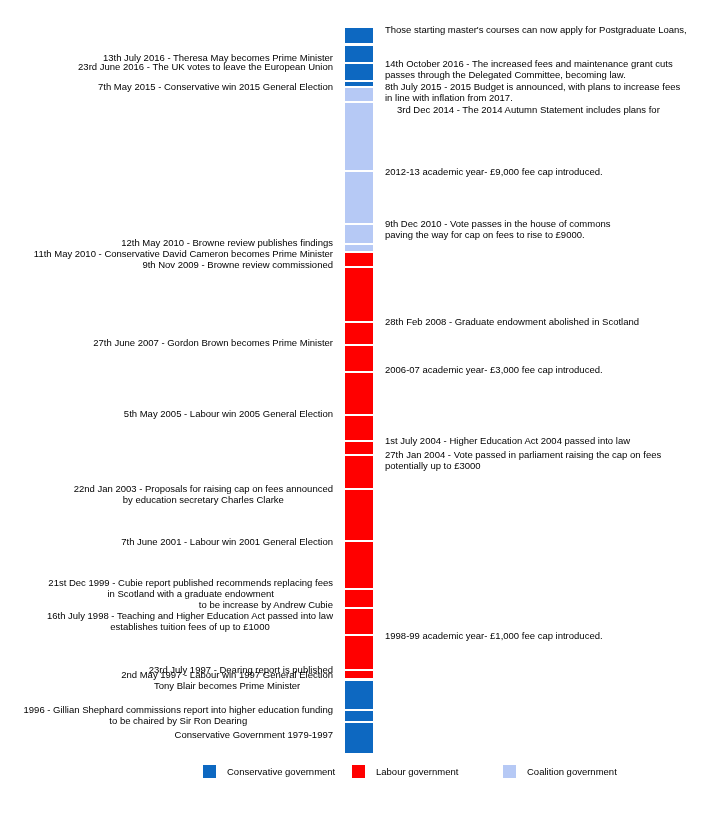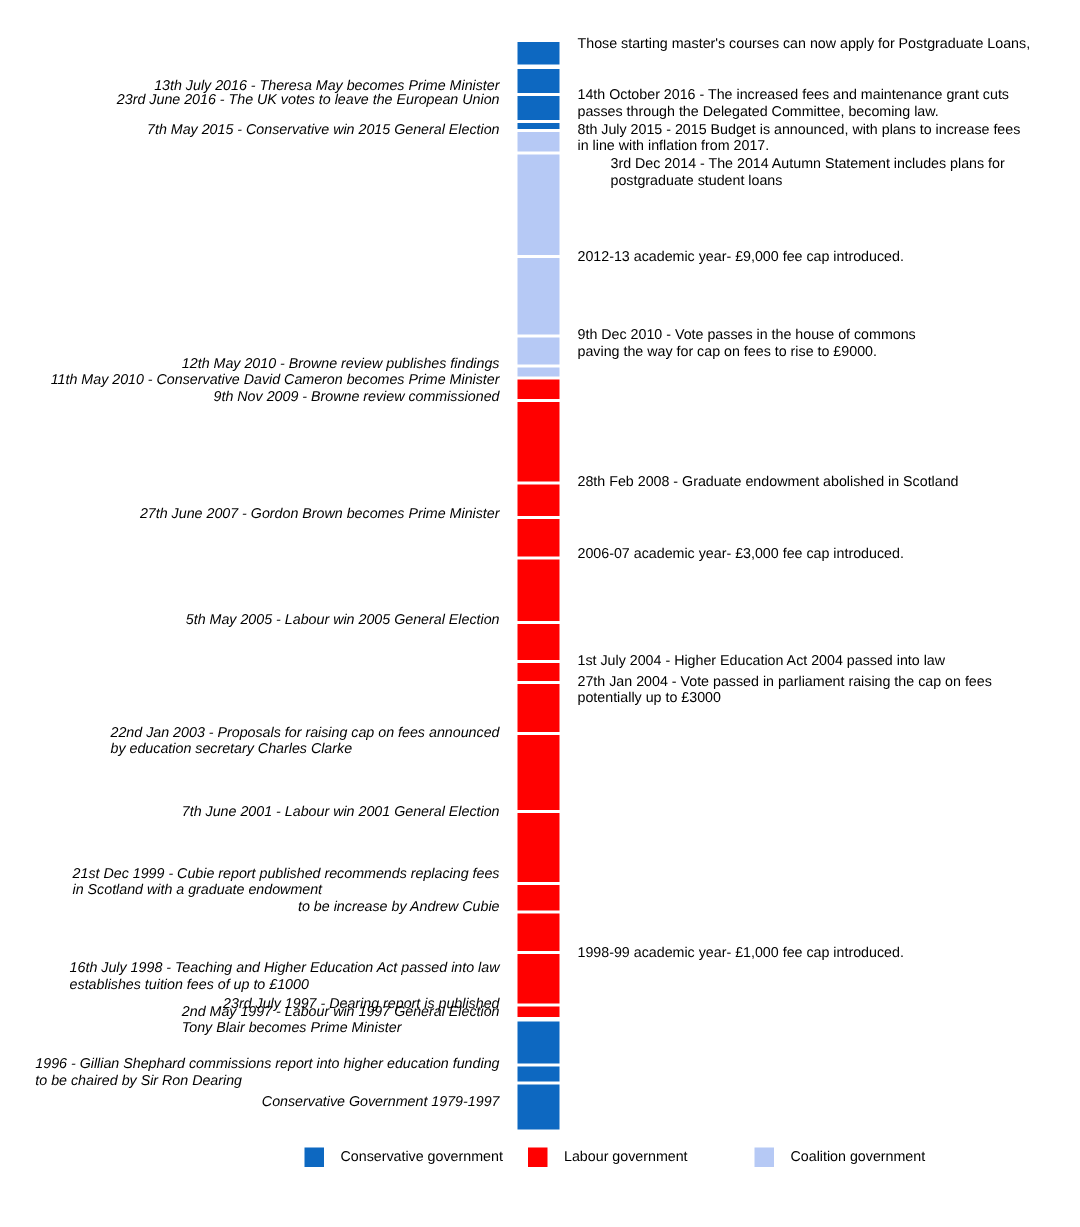--- a/index.html
+++ b/index.html
@@ -11,21 +11,21 @@
     overflow: hidden;
     font-family: "Liberation Sans", sans-serif;
     color: #000000;
   }
   .event-label {
     position: absolute;
     font-size: 9.5px;
     line-height: 11px;
     white-space: nowrap;
   }
-  .event-label.left  { text-align: left; font-style: italic; }
+  .event-label.left  { text-align: center; }
   .event-label.right { text-align: left; }
   .bar-seg { position: absolute; }
   .legend-swatch { position: absolute; width: 13px; height: 13px; }
   .legend-label {
     position: absolute;
     font-size: 9.5px;
     line-height: 13px;
     white-space: nowrap;
   }
 </style>
@@ -73,23 +73,22 @@
       <div class="event-label left" style="top: 61px; right: 387px;">
         <div>23rd June 2016 - The UK votes to leave the European Union</div>
       </div>
       <div class="event-label left" style="top: 81px; right: 387px;">
         <div>7th May 2015 - Conservative win 2015 General Election</div>
       </div>
       <div class="event-label right" style="top: 81px; left: 385px;">
         <div>8th July 2015 - 2015 Budget is announced, with plans to increase fees</div>
         <div>in line with inflation from 2017.</div>
       </div>
-      <div class="event-label right" style="top: 104px; left: 407px;">
+      <div class="event-label right" style="top: 104px; left: 397px; text-align: center;">
         <div>3rd Dec 2014 - The 2014 Autumn Statement includes plans for</div>
-        <div>postgraduate student loans</div>
       </div>
       <div class="event-label right" style="top: 166px; left: 385px;">
         <div>2012-13 academic year- £9,000 fee cap introduced.</div>
       </div>
       <div class="event-label right" style="top: 218px; left: 385px;">
         <div>9th Dec 2010 - Vote passes in the house of commons</div>
         <div>paving the way for cap on fees to rise to £9000.</div>
       </div>
       <div class="event-label left" style="top: 237px; right: 387px;">
         <div>12th May 2010 - Browne review publishes findings</div>
@@ -126,21 +125,21 @@
       <div class="event-label left" style="top: 536px; right: 387px;">
         <div>7th June 2001 - Labour win 2001 General Election</div>
       </div>
       <div class="event-label left" style="top: 577px; right: 387px;">
         <div>21st Dec 1999 - Cubie report published recommends replacing fees</div>
         <div>in Scotland with a graduate endowment</div>
       </div>
       <div class="event-label left" style="top: 599px; right: 387px;">
         <div>to be increase by Andrew Cubie</div>
       </div>
-      <div class="event-label left" style="top: 640px; right: 387px;">
+      <div class="event-label left" style="top: 610px; right: 387px;">
         <div>16th July 1998 - Teaching and Higher Education Act passed into law</div>
         <div>establishes tuition fees of up to £1000</div>
       </div>
       <div class="event-label right" style="top: 630px; left: 385px;">
         <div>1998-99 academic year- £1,000 fee cap introduced.</div>
       </div>
       <div class="event-label left" style="top: 664px; right: 387px;">
         <div>23rd July 1997 - Dearing report is published</div>
       </div>
       <div class="event-label left" style="top: 669px; right: 387px;">

